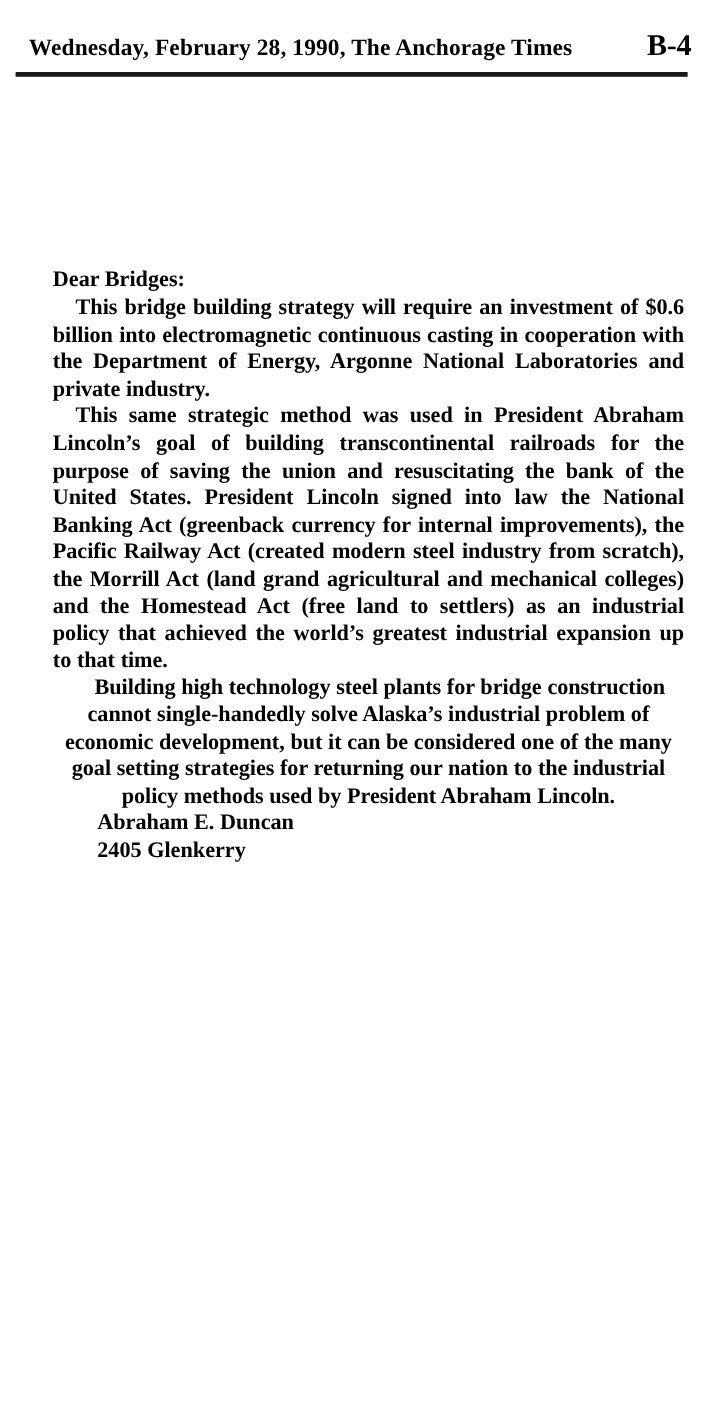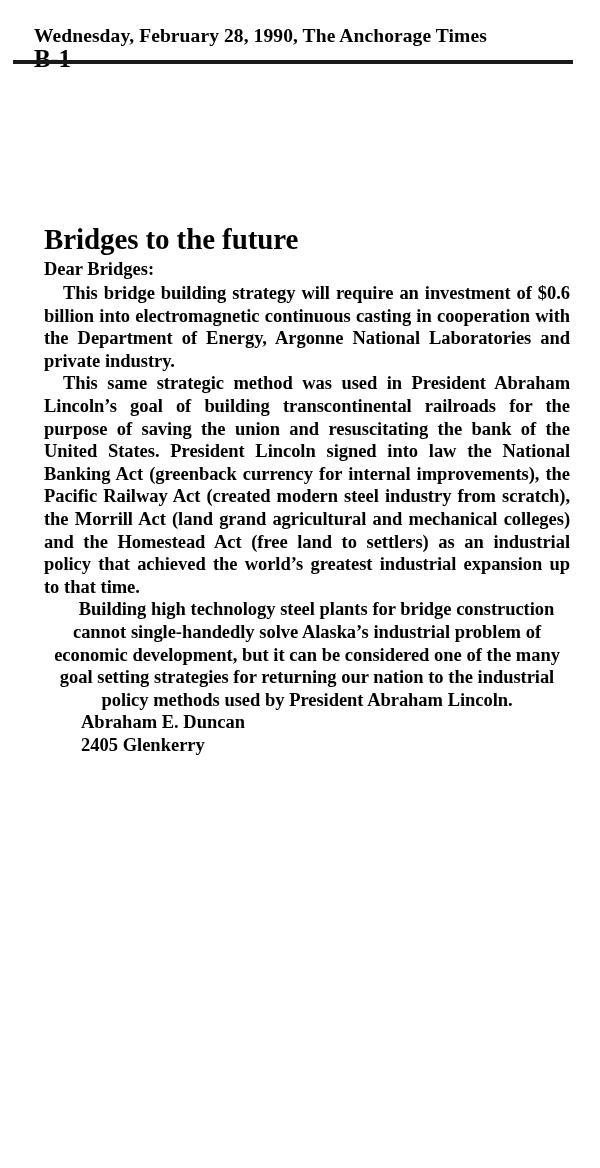--- a/index.html
+++ b/index.html
@@ -27,21 +27,20 @@
   }
   .masthead-line {
     position: absolute;
     left: 24px;
     top: 26px;
     width: 552px;
     white-space: nowrap;
     display: flex;
     align-items: baseline;
     justify-content: space-between;
-    flex-direction: column;
   }
   .masthead-date {
     font-size: 19.5px;
     font-weight: bold;
     letter-spacing: 0.1px;
     line-height: 1;
   }
   .masthead-page {
     font-size: 25px;
     font-weight: bold;
@@ -103,28 +102,27 @@
     text-align: left;
     white-space: nowrap;
   }
 </style>
 </head>
 <body>
 
 <div class="masthead">
   <div class="masthead-line">
     <span class="masthead-date">Wednesday, February 28, 1990, The Anchorage Times</span>
-    <span class="masthead-page">B-1</span>
+    <span class="masthead-page">B-4</span>
   </div>
   <div class="masthead-rule"></div>
 </div>
 
 <div class="article">
 
-  <h1 class="headline">Bridges to the future</h1>
 
   <div class="salutation">Dear Bridges:</div>
 
   <div class="body-text">
     <p>This bridge building strategy will require an investment of $0.6 billion into electromagnetic continuous casting in cooperation with the Department of Energy, Argonne National Laboratories and private industry.</p>
     <p>This same strategic method was used in President Abraham Lincoln’s goal of building transcontinental railroads for the purpose of saving the union and resuscitating the bank of the United States. President Lincoln signed into law the National Banking Act (greenback currency for internal improvements), the Pacific Railway Act (created modern steel industry from scratch), the Morrill Act (land grand agricultural and mechanical colleges) and the Homestead Act (free land to settlers) as an industrial policy that achieved the world’s greatest industrial expansion up to that time.</p>
     <p>Building high technology steel plants for bridge construction cannot single-handedly solve Alaska’s industrial problem of economic development, but it can be considered one of the many goal setting strategies for returning our nation to the industrial policy methods used by President Abraham Lincoln.</p>
   </div>
 
   <div class="signature">

